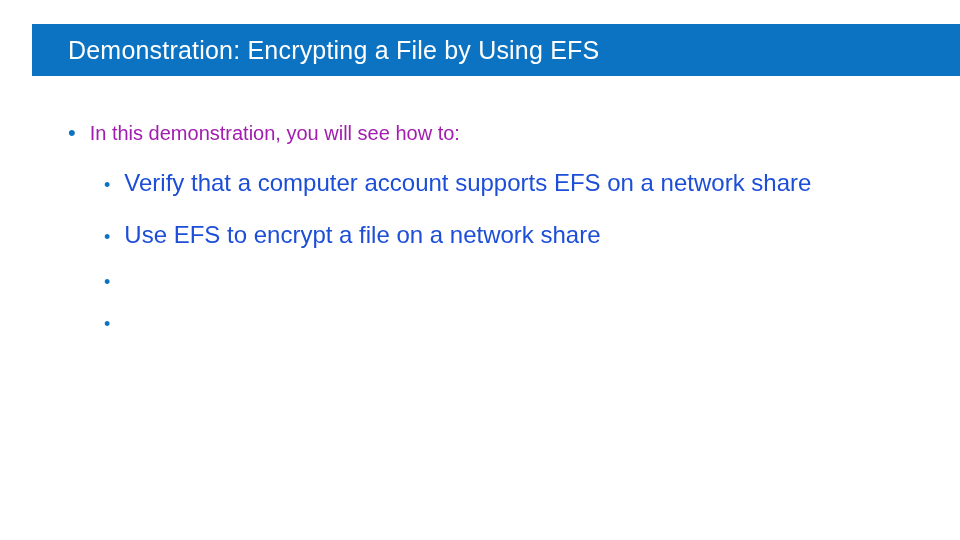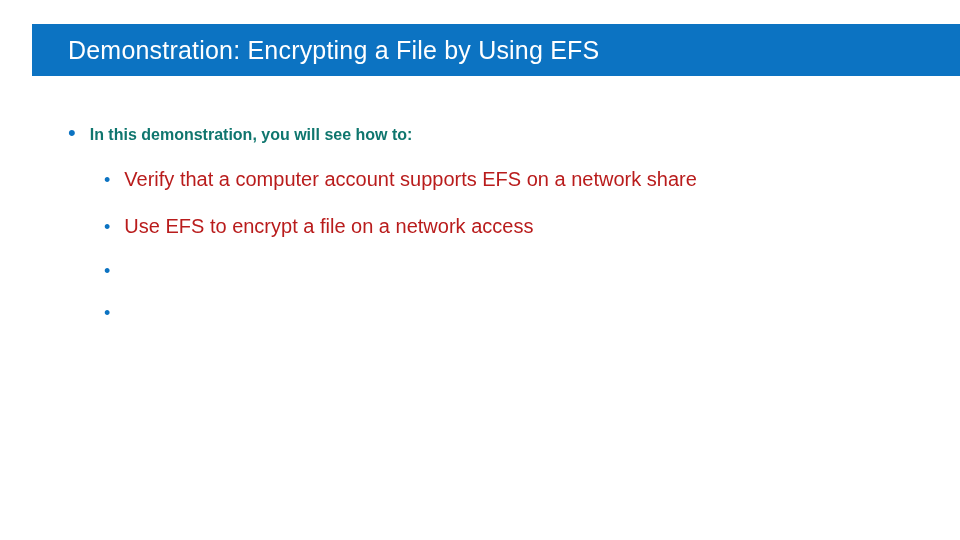--- a/index.html
+++ b/index.html
@@ -29,43 +29,43 @@
     }
     .lvl1 .bullet {
       color: #0c73c2;
       font-size: 22px;
       line-height: 1;
       margin-right: 6px;
       font-weight: 400;
       font-family: Arial, sans-serif;
     }
     .lvl1 .text {
-      color: #0f766e;
-      font-size: 16px;
-      font-weight: 700;
+      color: #a21caf;
+      font-size: 20px;
+      font-weight: 400;
     }
     .lvl2-list {
       padding-left: 28px;
     }
     .lvl2 {
       display: flex;
       align-items: baseline;
       margin-bottom: 2px;
     }
     .lvl2 .bullet {
       color: #0c73c2;
       font-size: 18px;
       line-height: 1;
       margin-right: 6px;
       font-weight: 400;
       font-family: Arial, sans-serif;
     }
     .lvl2 .text {
-      color: #b91c1c;
-      font-size: 20px;
+      color: #1d4ed8;
+      font-size: 24px;
       font-weight: 300;
     }
   </style>
 </head>
 <body>
 
 <div class="slide">
   <div class="title-bar">
     <div class="title-text">Demonstration: Encrypting a File by Using EFS</div>
   </div>
@@ -74,21 +74,21 @@
       <span class="bullet">•</span>
       <span class="text">In this demonstration, you will see how to:</span>
     </div>
     <div class="lvl2-list">
       <div class="lvl2">
         <span class="bullet">•</span>
         <span class="text">Verify that a computer account supports EFS on a network share</span>
       </div>
       <div class="lvl2">
         <span class="bullet">•</span>
-        <span class="text">Use EFS to encrypt a file on a network access</span>
+        <span class="text">Use EFS to encrypt a file on a network share</span>
       </div>
       <div class="lvl2">
         <span class="bullet">•</span>
       </div>
       <div class="lvl2">
         <span class="bullet">•</span>
       </div>
     </div>
   </div>
 </div>

